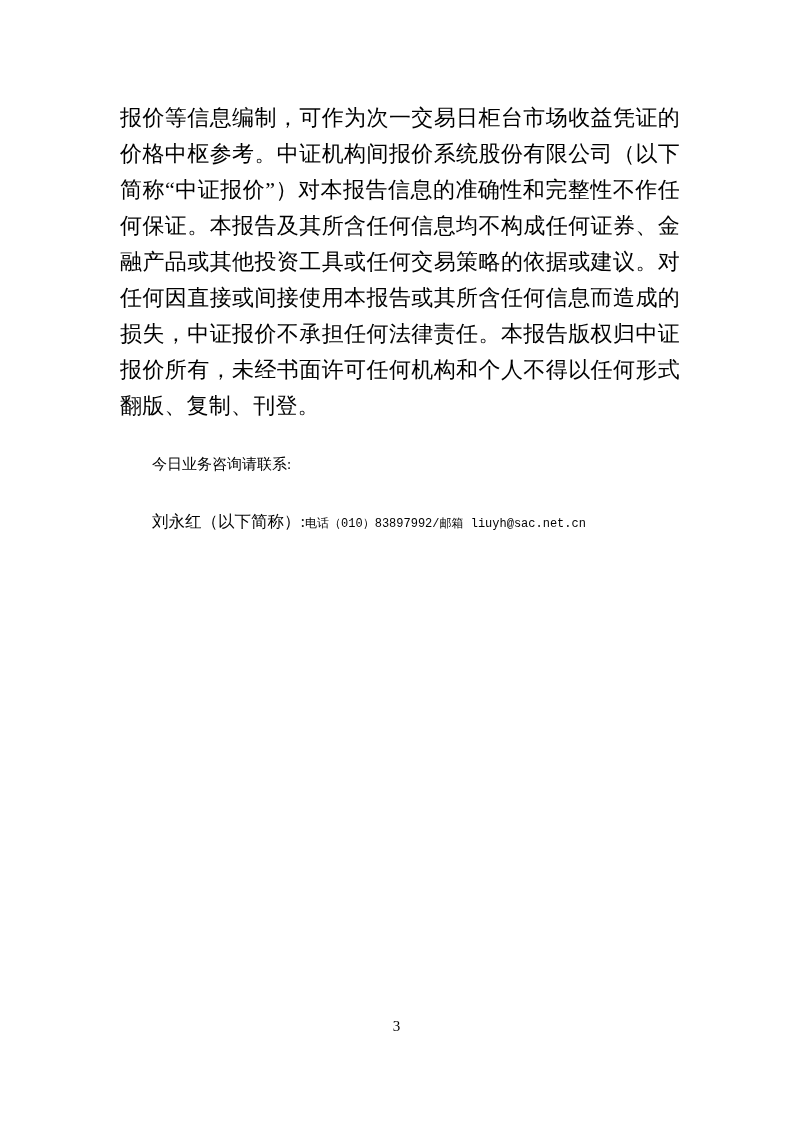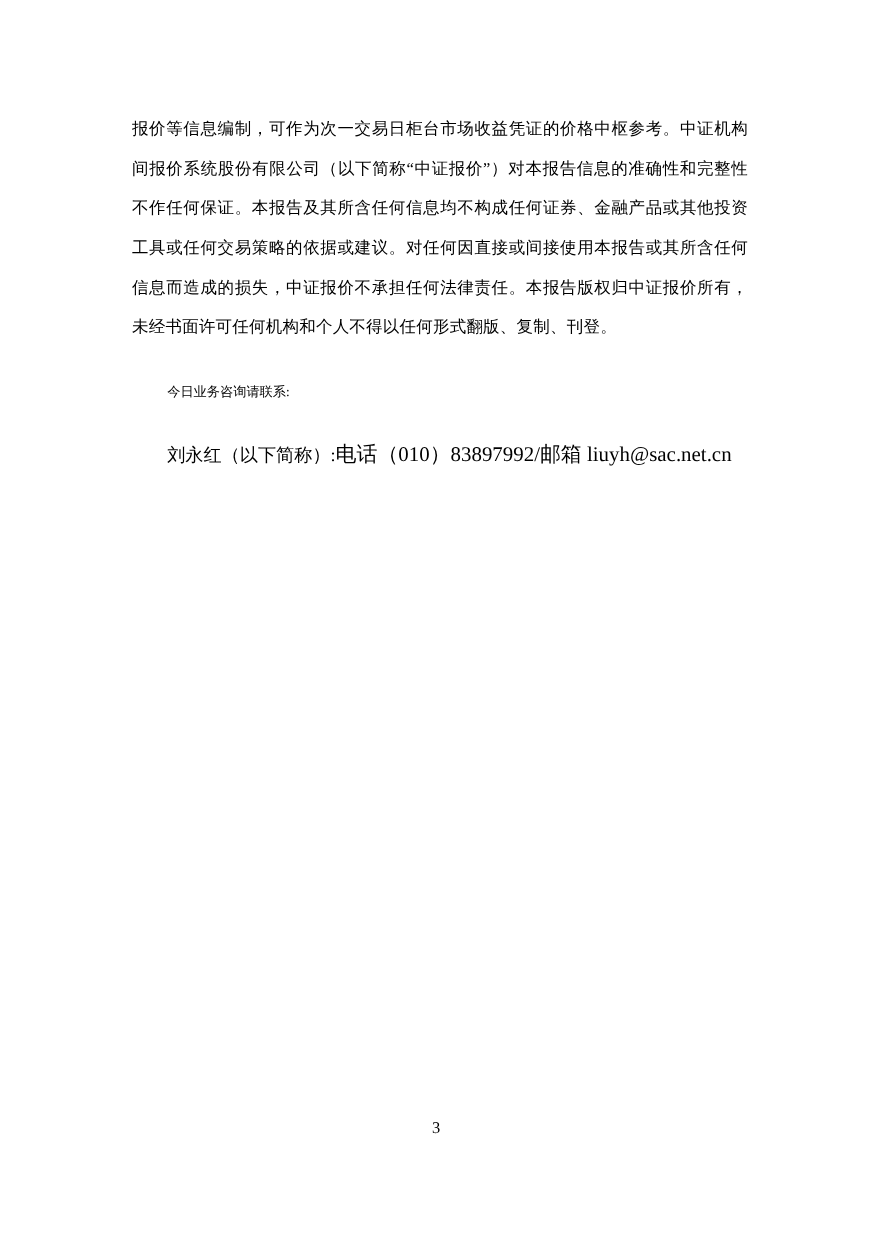--- a/index.html
+++ b/index.html
@@ -21,43 +21,43 @@
     height: 1122px;
     box-sizing: border-box;
   }
   .content {
     position: absolute;
     left: 120px;
     top: 100px;
     width: 560px;
   }
   .para {
-    font-size: 15px;
+    font-size: 22px;
     line-height: 36px;
     text-align: justify;
     text-justify: inter-ideograph;
     margin: 0 0 0 0;
     letter-spacing: 0.2px;
   }
   .para.first {
     text-indent: 0;
   }
   .spacer-sm {
     height: 22px;
   }
   .line-indent {
-    font-size: 12px;
+    font-size: 15px;
     line-height: 36px;
     margin: 0;
     padding-left: 32px;
     font-family: Liberation Serif, serif;
   }
   .mono-inline {
-    font-family: Liberation Serif, serif;
-    font-size: 19px;
+    font-family: Liberation Mono, monospace;
+    font-size: 12px;
     letter-spacing: 0px;
   }
   .contact-line {
     font-size: 16.5px;
     line-height: 36px;
     margin: 0;
     padding-left: 32px;
     white-space: nowrap;
   }
   .page-number {

